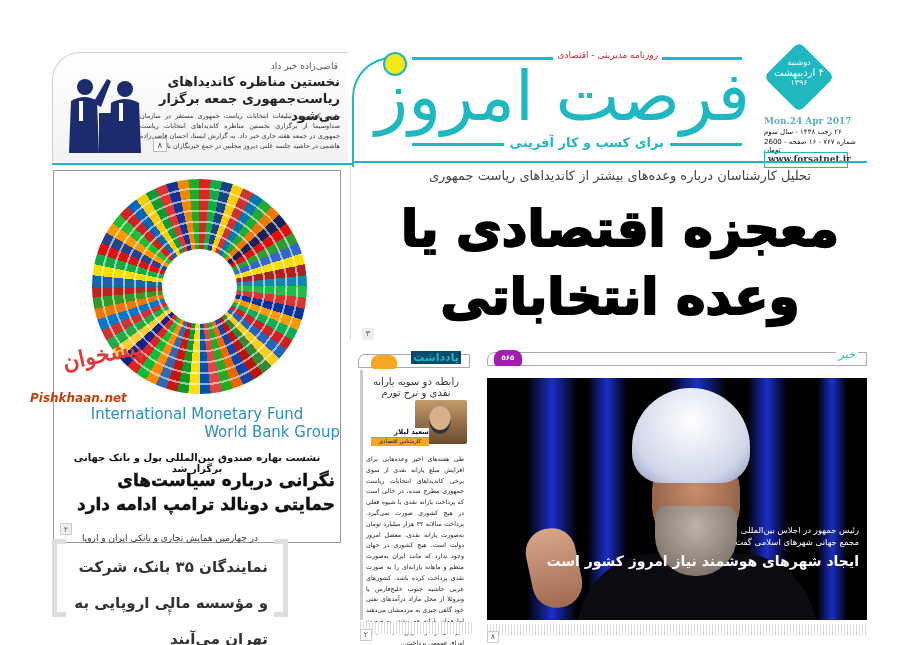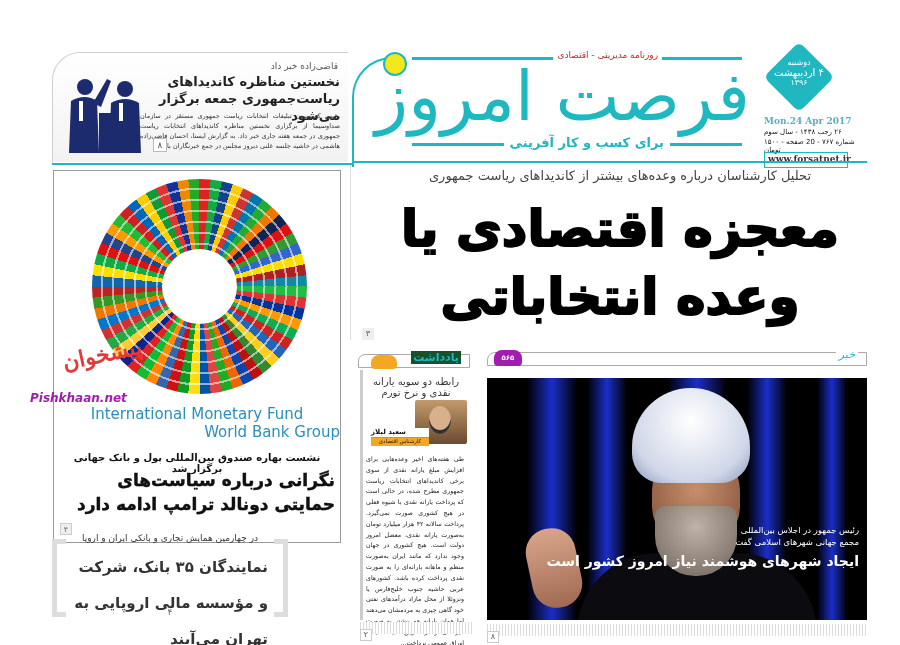--- a/index.html
+++ b/index.html
@@ -31,21 +31,21 @@
 #teaser-title{position:absolute;right:8px;top:20px;width:200px;text-align:right;font-size:13px;font-weight:bold;color:#222;direction:rtl;line-height:17px}
 #teaser-body{position:absolute;right:8px;top:58px;width:200px;font-size:6.5px;line-height:10px;color:#333;text-align:justify;direction:rtl}
 #teaser-page{position:absolute;left:100px;top:85px;width:14px;height:14px;border:1px solid #bbb;background:#fff;font-size:9px;text-align:center;line-height:12px;color:#444}
 
 #imf-box{left:53px;top:170px;width:288px;height:373px;border:1px solid #999}
 #flag-ring{position:absolute;left:38px;top:8px;width:215px;height:215px;border-radius:50%;
  background:conic-gradient(#d22 0 6deg,#1a4 6deg 12deg,#148 12deg 18deg,#fc0 18deg 24deg,#c33 24deg 30deg,#07a 30deg 36deg,#2a3 36deg 42deg,#e70 42deg 48deg,#125 48deg 54deg,#d11 54deg 60deg,#393 60deg 66deg,#36c 66deg 72deg,#fd0 72deg 78deg,#a22 78deg 84deg,#18a 84deg 90deg,#2b4 90deg 96deg,#d33 96deg 102deg,#039 102deg 108deg,#f90 108deg 114deg,#1a5 114deg 120deg,#c22 120deg 126deg,#26b 126deg 132deg,#fc2 132deg 138deg,#383 138deg 144deg,#b11 144deg 150deg,#14a 150deg 156deg,#e60 156deg 162deg,#2a2 162deg 168deg,#d44 168deg 174deg,#05a 174deg 180deg,#fd1 180deg 186deg,#192 186deg 192deg,#c11 192deg 198deg,#36a 198deg 204deg,#f80 204deg 210deg,#1b3 210deg 216deg,#d22 216deg 222deg,#128 222deg 228deg,#fc3 228deg 234deg,#2a4 234deg 240deg,#c33 240deg 246deg,#07c 246deg 252deg,#e70 252deg 258deg,#392 258deg 264deg,#b22 264deg 270deg,#16a 270deg 276deg,#fd0 276deg 282deg,#1a4 282deg 288deg,#d11 288deg 294deg,#248 294deg 300deg,#f90 300deg 306deg,#2b3 306deg 312deg,#c22 312deg 318deg,#06b 318deg 324deg,#fc0 324deg 330deg,#193 330deg 336deg,#d33 336deg 342deg,#139 342deg 348deg,#e80 348deg 354deg,#2a2 354deg 360deg)}
 #flag-ring::before{content:"";position:absolute;inset:0;border-radius:50%;background:repeating-radial-gradient(circle,transparent 0 9px,rgba(255,255,255,.55) 9px 11px)}
 #flag-hole{position:absolute;left:70px;top:70px;width:75px;height:75px;border-radius:50%;background:#fff}
 #watermark-fa{position:absolute;left:8px;top:170px;font-size:22px;color:#e23a3a;font-weight:bold;direction:rtl;transform:rotate(-12deg);font-family:"DejaVu Serif",serif}
-#watermark-en{position:absolute;left:-24px;top:220px;font-size:12px;color:#a21caf;font-weight:bold;font-style:italic}
+#watermark-en{position:absolute;left:-24px;top:220px;font-size:12px;color:#c2410c;font-weight:bold;font-style:italic}
 #imf-name1{position:absolute;left:0;width:100%;top:234px;text-align:center;font-size:15px;color:#2a8fc0}
 #imf-name2{position:absolute;left:0;width:100%;top:252px;text-align:right;font-size:15px;color:#2a8fc0}
 #imf-kicker{position:absolute;right:8px;left:8px;top:281px;text-align:center;font-size:10px;font-weight:bold;direction:rtl;color:#111;text-shadow:0 0 2px #fff}
 #imf-title{position:absolute;left:5px;right:5px;top:297px;text-align:right;font-size:17px;font-weight:bold;line-height:24px;direction:rtl;color:#111;-webkit-text-stroke:.4px #000}
 #imf-page{position:absolute;left:6px;top:352px;width:12px;height:12px;background:#eee;border:1px solid #ccc;font-size:8px;text-align:center;line-height:11px;color:#666}
 
 #bracket-box{left:52px;top:531px;width:236px;height:92px}
 .bracket{position:absolute;top:8px;width:14px;height:78px;border:5px solid #ddd}
 #br-l{left:0;border-right:none}
 #br-r{right:0;border-left:none}
@@ -54,26 +54,26 @@
 #bb-page{position:absolute;left:0;width:100%;top:76px;text-align:center;font-size:9px;color:#666}
 
 #vline{left:350px;top:165px;width:1px;height:175px;background:#ddd}
 #headline-kicker{left:360px;top:168px;width:520px;text-align:center;font-size:13px;color:#444;direction:rtl}
 #headline{left:360px;top:195px;width:520px;text-align:center;font-size:50px;font-weight:900;line-height:68px;color:#000;direction:rtl;-webkit-text-stroke:2px #000;letter-spacing:-1px}
 #headline-page{left:362px;top:328px;width:12px;height:12px;background:#eee;font-size:8px;text-align:center;line-height:12px;color:#555}
 
 #note-col{left:358px;top:348px;width:118px;height:292px}
 #note-header{position:absolute;left:0;top:6px;width:112px;height:14px;border:1px solid #aaa;border-radius:7px 0 0 0}
 #note-badge{position:absolute;left:12px;top:0;width:26px;height:14px;background:#f5a623;border-radius:8px 8px 4px 4px}
-#note-label{position:absolute;right:8px;top:-4px;font-size:11px;font-weight:bold;color:#1fb8c0;direction:rtl;background:#14532d;padding:0 2px}
+#note-label{position:absolute;right:8px;top:-4px;font-size:11px;font-weight:bold;color:#1fb8c0;direction:rtl;background:#0c4a6e;padding:0 2px}
 #note-box{position:absolute;left:2px;top:22px;width:110px;height:250px;border-left:3px solid #ccc}
 #note-title{position:absolute;right:6px;top:6px;width:96px;text-align:center;font-size:10px;font-weight:normal;color:#333;direction:rtl;line-height:11px}
 #author-photo{position:absolute;left:52px;top:30px;width:52px;height:44px;background:linear-gradient(#c49a6c,#6b4a30);border-radius:2px}
 #author-photo::before{content:"";position:absolute;left:14px;top:6px;width:22px;height:28px;border-radius:50%;background:#d9b08c;box-shadow:0 -4px 0 #333 inset}
-#author-name{position:absolute;left:8px;top:58px;width:58px;height:10px;background:#fff;border-bottom:1px solid #999;font-size:7px;font-weight:bold;text-align:left;direction:rtl}
+#author-name{position:absolute;left:8px;top:58px;width:58px;height:10px;background:#fff;border-bottom:1px solid #999;font-size:7px;font-weight:bold;text-align:right;direction:rtl}
 #author-role{position:absolute;left:8px;top:68px;width:58px;height:8px;background:#f5a623;font-size:5.5px;text-align:center;direction:rtl;color:#222}
 #note-body{position:absolute;right:6px;top:84px;width:98px;font-size:6.3px;line-height:10.8px;color:#222;direction:rtl;text-align:justify}
 #note-page{position:absolute;left:2px;top:274px;width:112px;height:12px;background:repeating-linear-gradient(90deg,#ddd 0 1px,#fff 1px 3px)}
 #note-page span{display:inline-block;width:12px;height:12px;background:#fff;border:1px solid #ccc;font-size:8px;text-align:center;line-height:10px;color:#555}
 
 #news-header{left:487px;top:352px;width:380px;height:14px;border:1px solid #aaa;border-radius:8px 0 0 0}
 #news-badge{position:absolute;left:6px;top:-3px;width:28px;height:16px;background:#a21caf;border-radius:8px 8px 4px 4px;color:#fff;font-size:7px;text-align:center;line-height:16px;font-weight:bold}
 #news-label{position:absolute;right:8px;top:-5px;font-size:11px;color:#1fb8c0;direction:rtl;background:#fff;padding:0 3px;font-style:italic}
 #news-photo{left:487px;top:378px;width:380px;height:242px;background:#000;overflow:hidden}
 .curtain{position:absolute;top:0;height:100%;background:linear-gradient(90deg,#000,#1a2ec8,#000)}
@@ -123,21 +123,21 @@
 
 <div id="date-block" class="abs">
   <div id="date-diamond"></div>
   <div id="date-diamond-text">
     <div>دوشنبه</div>
     <div style="font-size:10px">۴ اردیبهشت</div>
     <div>۱۳۹۶</div>
   </div>
   <div id="date-en">Mon.24 Apr 2017</div>
   <div id="date-hijri">۲۶ رجب ۱۴۳۸ - سال سوم</div>
-  <div id="date-issue">شماره ۷۶۷ - 20 صفحه - ۱۵۰۰ تومان</div>
+  <div id="date-issue">شماره ۷۶۷ - ۱۶ صفحه - 2600 تومان</div>
   <div id="website">www.forsatnet.ir</div>
 </div>
 
 <div id="masthead-rule" class="abs"></div>
 <div id="left-top-rule" class="abs"></div>
 
 <div id="imf-box" class="abs">
   <div id="flag-ring">
       <div id="flag-hole"></div>
     </div>

